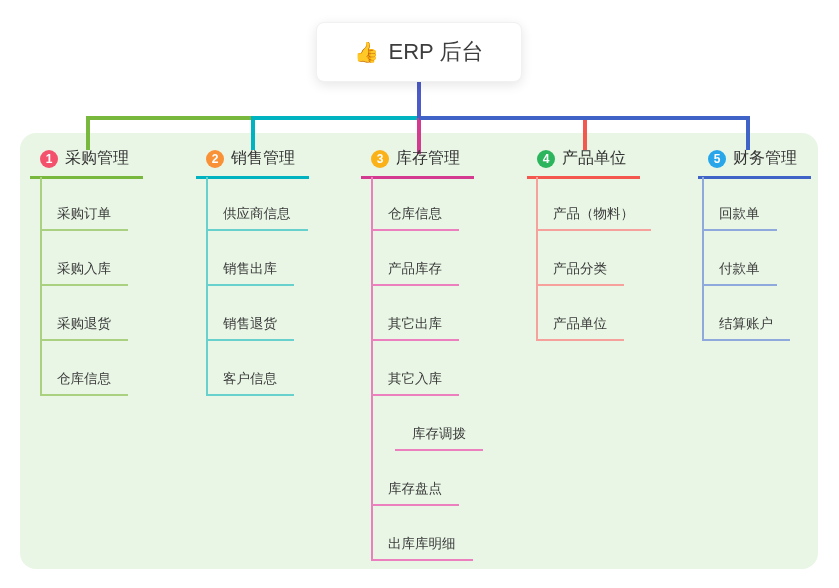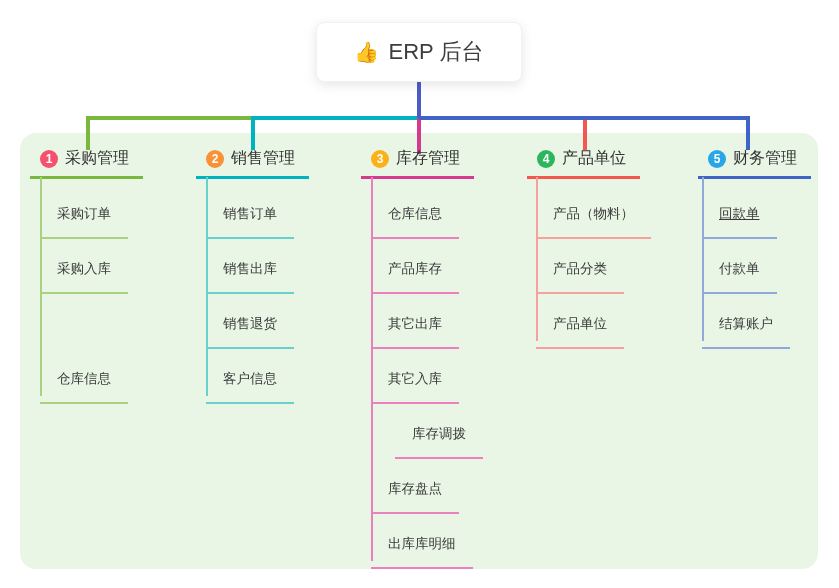--- a/index.html
+++ b/index.html
@@ -44,21 +44,21 @@
   .hb4 { border-bottom:3px solid #f3574d; } .hb4 .badge { background:#2db55d; }
   .hb5 { border-bottom:3px solid #4063c8; } .hb5 .badge { background:#29a6ea; }
 
   .vline { position:absolute; width:2px; }
   .v1 { background:#a9d17f; } .v2 { background:#68d1ce; }
   .v3 { background:#ec7fbe; } .v4 { background:#f6a19b; } .v5 { background:#8fa9dc; }
 
   .child {
     position:absolute; white-space:nowrap;
     font-size:13.5px; line-height:18px; color:#3a3a3a;
-    padding:0 17px 14px 17px; cursor:pointer;
+    padding:0 17px 6px 17px; cursor:pointer;
   }
   .c1 { border-bottom:2px solid #a9d17f; }
   .c2 { border-bottom:2px solid #68d1ce; }
   .c3 { border-bottom:2px solid #ec7fbe; }
   .c4 { border-bottom:2px solid #f6a19b; }
   .c5 { border-bottom:2px solid #8fa9dc; }
 </style>
 </head>
 <body>
 
@@ -81,28 +81,29 @@
     <span>ERP 后台</span>
   </div>
 
   <div class="branch-header hb1" style="left:30px; top:148px;">
     <span class="badge">1</span>
     <span>采购管理</span>
   </div>
   <div class="vline v1" style="left:40px; top:177px; height:219px;"></div>
   <div class="child c1" style="left:40px; top:205px;">采购订单</div>
   <div class="child c1" style="left:40px; top:260px;">采购入库</div>
+  <div class="child c1" style="left:40px; top:315px;">采购退货</div>
   <div class="child c1" style="left:40px; top:370px;">仓库信息</div>
 
   <div class="branch-header hb2" style="left:196px; top:148px;">
     <span class="badge">2</span>
     <span>销售管理</span>
   </div>
   <div class="vline v2" style="left:206px; top:177px; height:219px;"></div>
-  <div class="child c2" style="left:206px; top:205px;">销售订单</div>
+  <div class="child c2" style="left:206px; top:205px;">供应商信息</div>
   <div class="child c2" style="left:206px; top:260px;">销售出库</div>
   <div class="child c2" style="left:206px; top:315px;">销售退货</div>
   <div class="child c2" style="left:206px; top:370px;">客户信息</div>
 
   <div class="branch-header hb3" style="left:361px; top:148px;">
     <span class="badge">3</span>
     <span>库存管理</span>
   </div>
   <div class="vline v3" style="left:371px; top:177px; height:384px;"></div>
   <div class="child c3" style="left:371px; top:205px;">仓库信息</div>
@@ -120,17 +121,17 @@
   <div class="vline v4" style="left:536px; top:177px; height:164px;"></div>
   <div class="child c4" style="left:536px; top:205px;">产品（物料）</div>
   <div class="child c4" style="left:536px; top:260px;text-align:center;">产品分类</div>
   <div class="child c4" style="left:536px; top:315px;text-align:center;">产品单位</div>
 
   <div class="branch-header hb5" style="left:698px; top:148px;">
     <span class="badge">5</span>
     <span>财务管理</span>
   </div>
   <div class="vline v5" style="left:702px; top:177px; height:164px;"></div>
-  <div class="child c5" style="left:702px; top:205px;text-decoration:underline;">回款单</div>
+  <div class="child c5" style="left:702px; top:205px;">回款单</div>
   <div class="child c5" style="left:702px; top:260px;">付款单</div>
   <div class="child c5" style="left:702px; top:315px;">结算账户</div>
 
 </div>
 
 </body></html>

